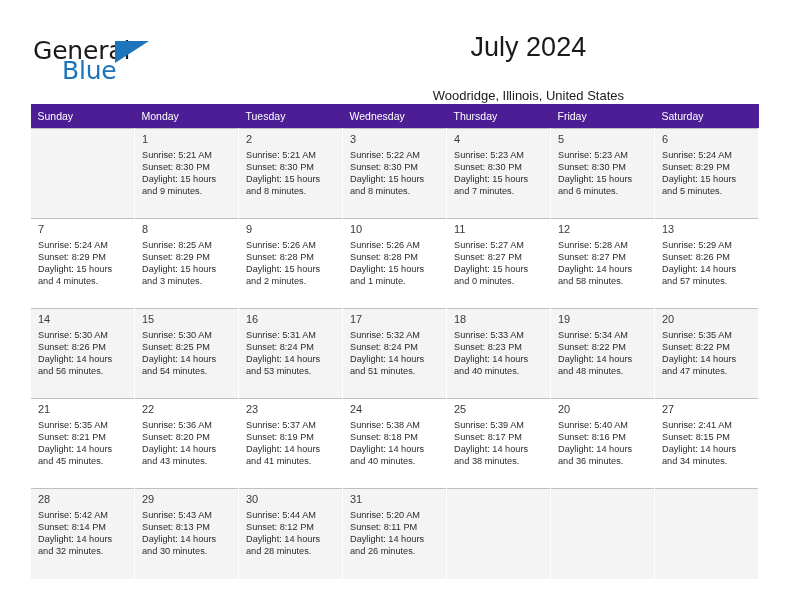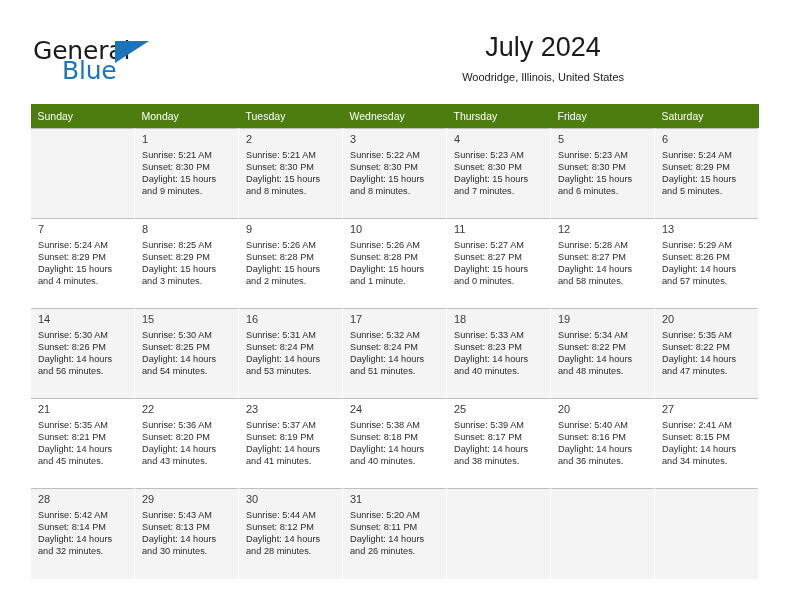--- a/index.html
+++ b/index.html
@@ -76,40 +76,40 @@
   }
   .cal-title {
     font-size: 27px;
     font-weight: 400;
     color: #1a1a1a;
     line-height: 34px;
     font-family: "Liberation Sans", sans-serif;
     white-space: nowrap;
   }
   .cal-subtitle {
-    margin-top: 4px;
-    font-size: 11px;
+    margin-top: 23px;
+    font-size: 13px;
     font-weight: 400;
     color: #1a1a1a;
     line-height: 18px;
     font-family: "Liberation Sans", sans-serif;
     white-space: nowrap;
   }
 
   
   .calendar {
     position: absolute;
     left: 30px;
     top: 104px;
     width: 729px;
     border-collapse: collapse;
     table-layout: fixed;
   }
   .calendar th {
-    background: #4d7c0f;
+    background: #4c1d95;
     color: #ffffff;
     font-size: 10.5px;
     font-weight: 400;
     text-align: left;
     padding: 6px 0 6px 7px;
     height: 20px;
     box-sizing: border-box;
     border: none;
     font-family: "Liberation Sans", sans-serif;
   }

